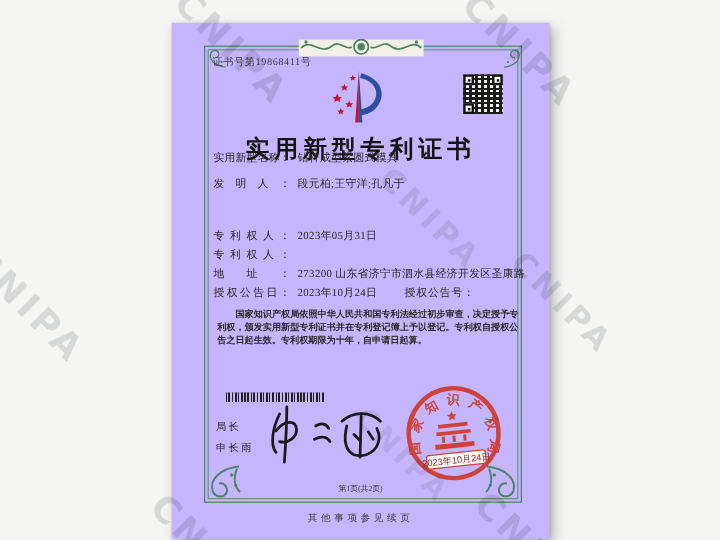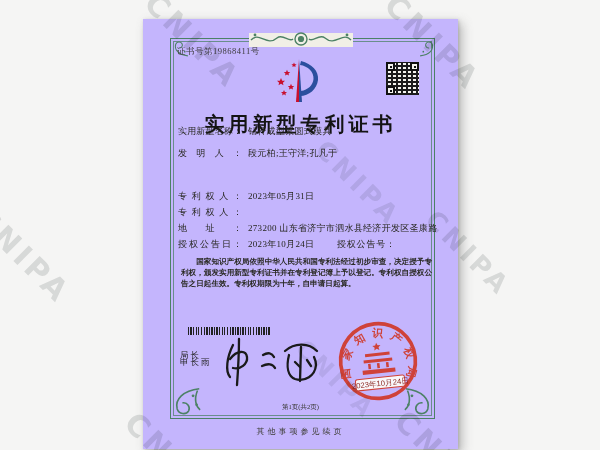--- a/index.html
+++ b/index.html
@@ -33,21 +33,21 @@
     line-height:12px;z-index:4;}
   .flabel{width:64px;text-align:justify;text-align-last:justify;flex:none;}
   .fvalue{margin-left:6px;letter-spacing:.3px;}
   .pair2{position:absolute;left:159px;top:0;display:flex;font-family:Liberation Serif, serif;}
   .legal{position:absolute;left:38px;right:26px;top:238px;font-size:7.6px;line-height:1.43;
     color:#2a2a24;text-align:justify;z-index:4;font-weight:bold;}
   .legal p{margin:0;text-indent:2em;}
   .barcode{position:absolute;left:45px;top:308px;width:82px;height:8px;z-index:4;
     background:repeating-linear-gradient(90deg,#222 0 1px,rgba(0,0,0,0) 1px 2.4px,#222 2.4px 4px,rgba(0,0,0,0) 4px 5.2px);}
   .cmTitle{position:absolute;left:37px;top:331px;font-size:8.5px;letter-spacing:2px;color:#222;z-index:4;}
-  .cmName{position:absolute;left:37px;top:338px;font-size:8.5px;letter-spacing:2px;color:#222;z-index:4;}
+  .cmName{position:absolute;left:37px;top:349px;font-size:8.5px;letter-spacing:2px;color:#222;z-index:4;}
   .sig{position:absolute;left:72px;top:316px;z-index:4;}
   .seal{position:absolute;left:194px;top:301px;width:82px;height:82px;z-index:5;
     transform:rotate(-6deg);opacity:.93;}
   .pageNum{position:absolute;left:0;right:0;top:384px;text-align:center;font-size:6.5px;
     color:#33332c;z-index:4;}
   .contNote{position:absolute;left:0;right:0;top:407px;text-align:center;font-size:8px;
     letter-spacing:3px;color:#3c3c34;z-index:4;}
   svg{display:block;}
 </style>
 </head>

